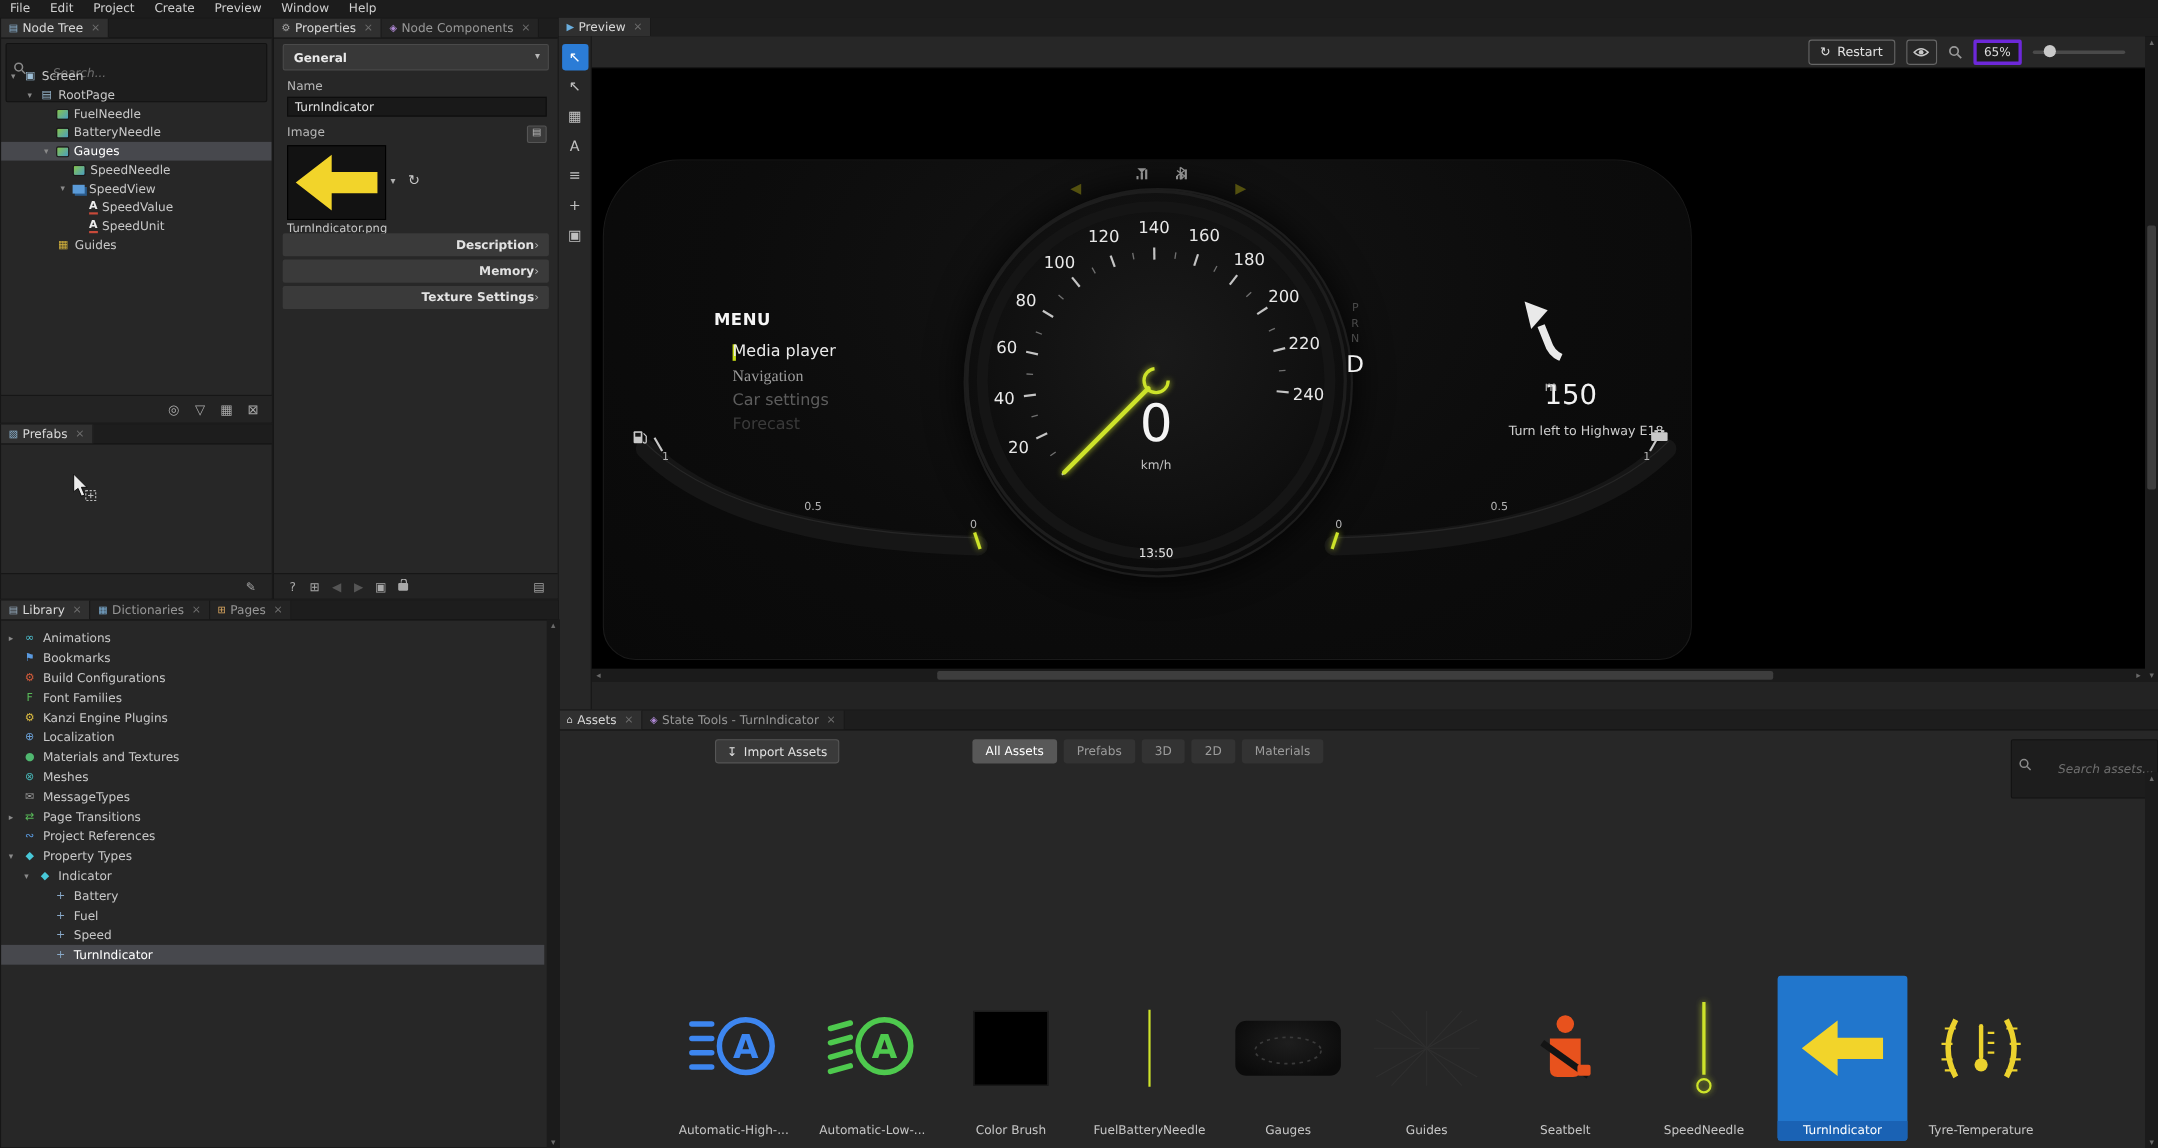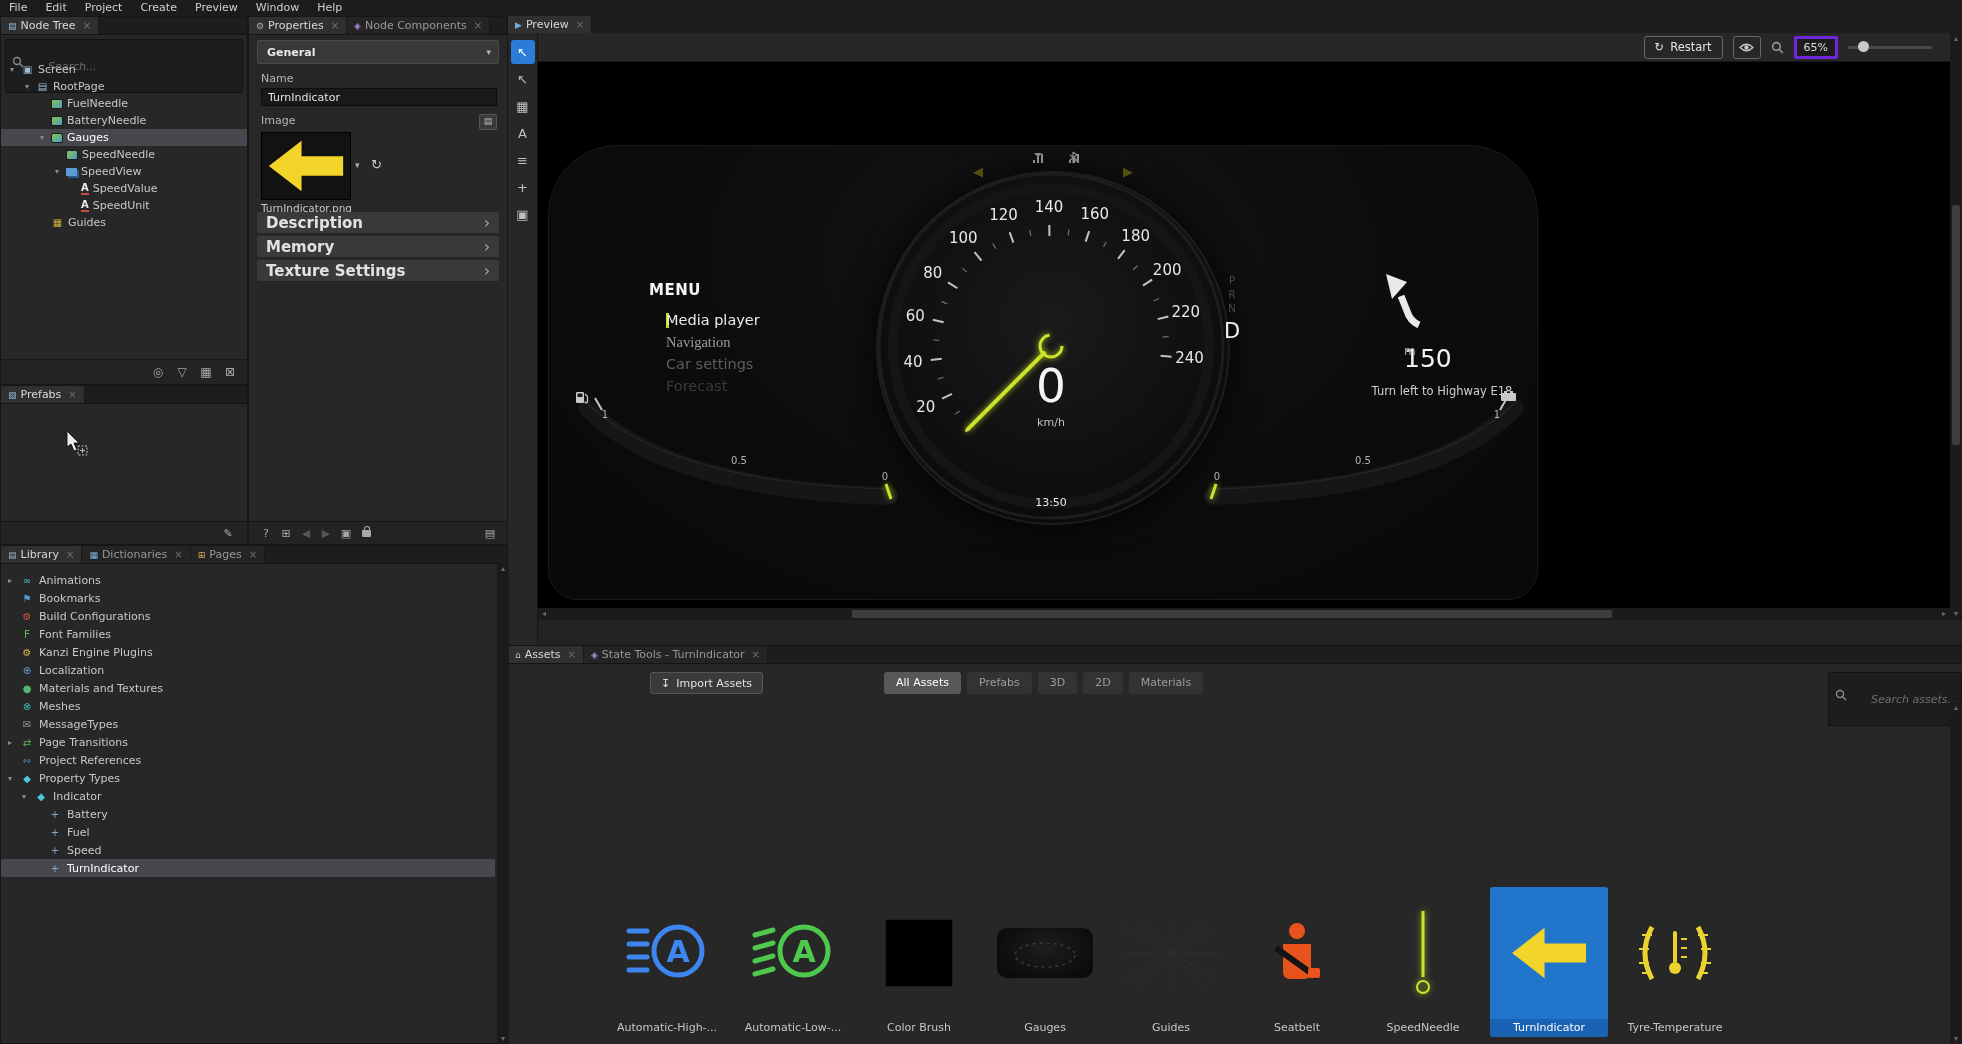--- a/index.html
+++ b/index.html
@@ -14,21 +14,21 @@
   .tabbar{height:17px;background:#1d1d1d;display:flex;align-items:stretch;border-bottom:1px solid #141414}
   .tab{display:flex;align-items:center;gap:4px;padding:0 7px;font-size:11px;color:#979797;background:#242424;border-right:1px solid #181818;white-space:nowrap}
   .tab.active{background:#303030;color:#d8d8d8}
   .tab-ic{font-size:9px}
   .tab-x{color:#6f6f6f;font-size:10px;margin-left:3px}
   
   .search{display:flex;gap:22px;background:#1d1d1d;border:1px solid #121212;border-radius:2px;height:20px;padding:16px 6px}
   .search input{flex:1;background:transparent;border:none;outline:none;color:#ddd;font-size:11px;font-family:inherit}
   .search input::placeholder{color:#6f6f6f;font-style:italic}
   .txt{background:#191919;border:1px solid #0d0d0d;color:#e2e2e2;font-size:11px;height:18px;padding:0 6px;font-family:inherit;box-sizing:border-box}
-  .sect{height:21px;background:#3a3a3a;border-radius:2px;display:flex;align-items:center;padding:0 9px;font-weight:bold;font-size:15px;color:#e2e2e2;margin:3px 8px;justify-content:space-between}
+  .sect{height:21px;background:#3a3a3a;border-radius:2px;display:flex;align-items:center;padding:0 9px;font-weight:bold;font-size:11px;color:#e2e2e2;margin:3px 8px;justify-content:flex-end}
   .sect .chev{color:#b0b0b0;font-weight:normal}
   .fic{width:18px;text-align:center;color:#a8a8a8;font-size:11px}
   .fic.dis{color:#555}
   .ic-lock{position:relative;width:9px;height:7px;background:#a8a8a8;border-radius:1px;display:inline-block;margin:0 5px}
   .ic-lock::before{content:"";position:absolute;top:-4px;left:1.5px;width:4px;height:4px;border:1.5px solid #a8a8a8;border-bottom:none;border-radius:3px 3px 0 0}
   
   #node-tree-panel{left:0;top:16px;width:248px;height:369px}
   #node-tree-panel .search{margin:4px}
   .tree{position:absolute;left:0;right:0;top:44px;bottom:26px;overflow:hidden}
   .trow{height:17px;display:flex;align-items:center;gap:4px}
@@ -569,20 +569,28 @@
           <div class="tile-label">Automatic-Low-...</div>
         </div>
         <div class="tile">
           <div class="tile-thumb">
             <div class="cb"></div>
           </div>
           <div class="tile-label">Color Brush</div>
         </div>
         <div class="tile">
           <div class="tile-thumb">
+            <svg width="10" height="78">
+              <line x1="5" y1="4" x2="5" y2="74" stroke="#cde32a" stroke-width="2"></line>
+            </svg>
+          </div>
+          <div class="tile-label">FuelBatteryNeedle</div>
+        </div>
+        <div class="tile">
+          <div class="tile-thumb">
             <div class="gx">
               <svg width="80" height="40">
                 <ellipse cx="40" cy="22" rx="30" ry="12" fill="none" stroke="#3a3a3a" stroke-width="1.5" stroke-dasharray="3 4"></ellipse>
               </svg>
             </div>
           </div>
           <div class="tile-label">Gauges</div>
         </div>
         <div class="tile">
           <div class="tile-thumb">

